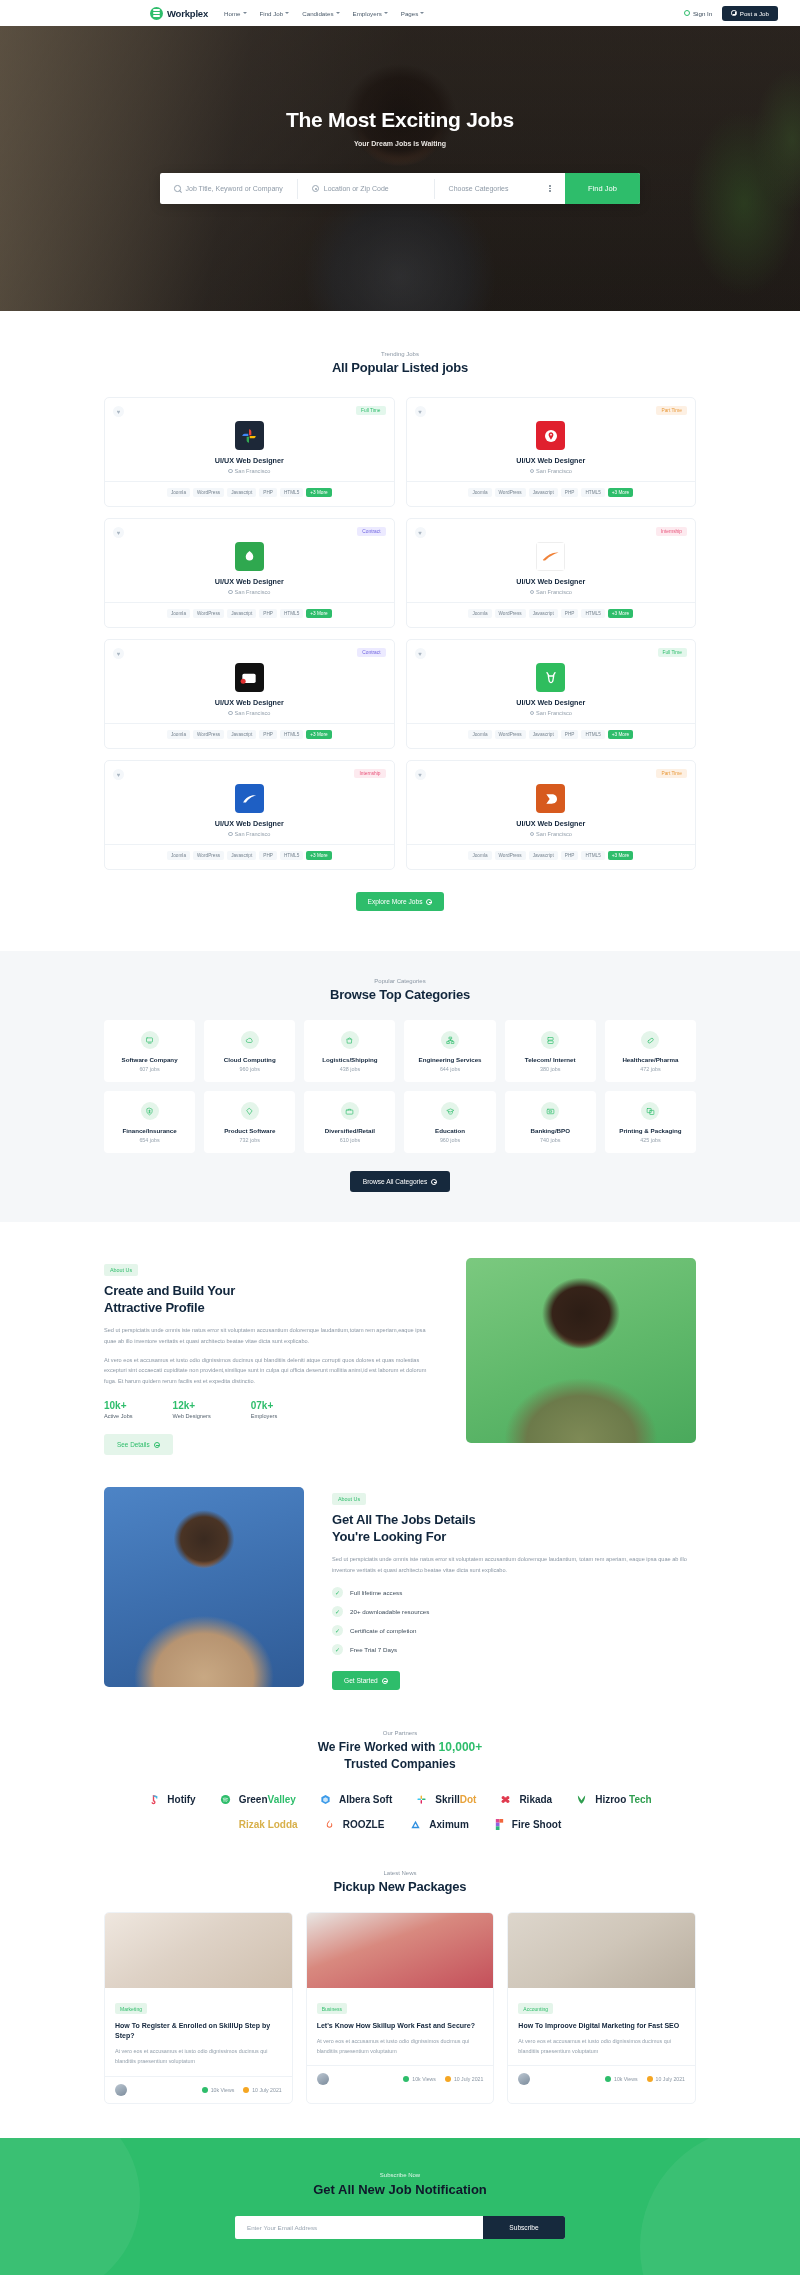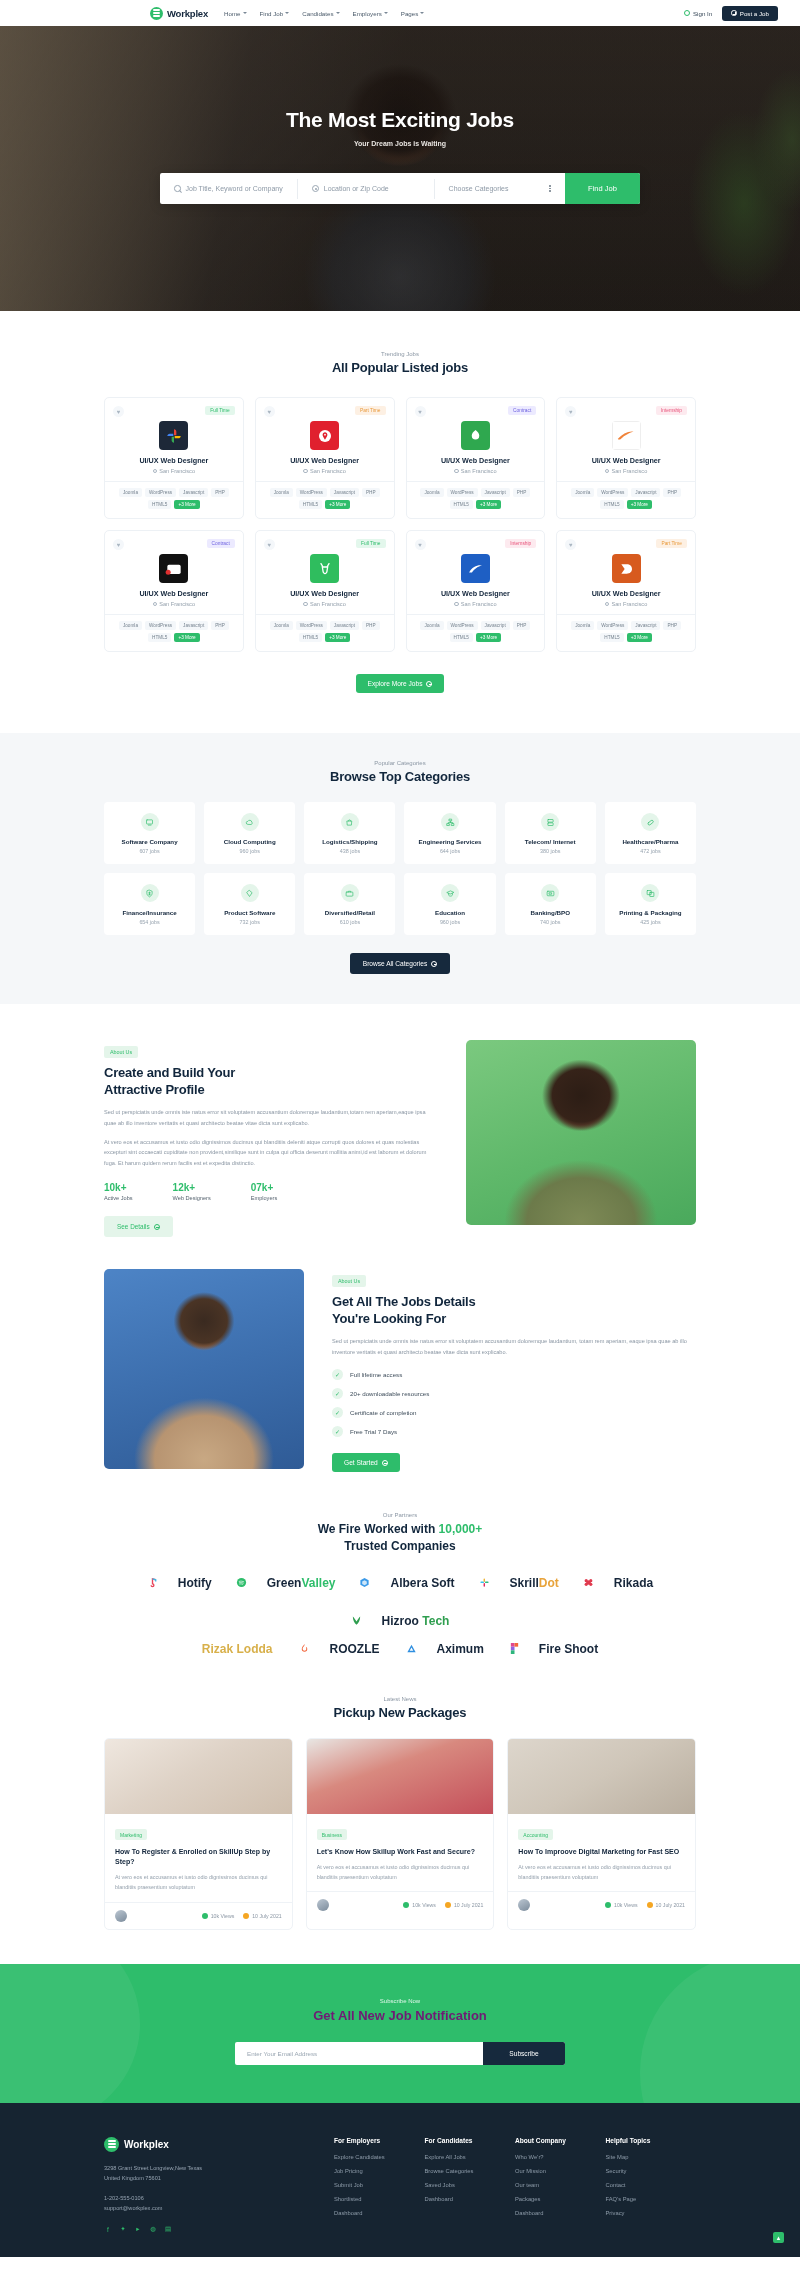--- a/index.html
+++ b/index.html
@@ -77,21 +77,21 @@
   .dots3 i{width:1.6px;height:1.6px;background:#78848f;border-radius:50%;display:block;}
   .find-btn{background:#2ebd6b;color:#fff;font-size:7.5px;width:75px;height:31px;display:flex;align-items:center;justify-content:center;cursor:pointer;border-radius:0 2px 2px 0;}
 
   
   .sec{padding:0 104px;}
   .eyebrow{font-size:6px;color:#8b97a4;text-align:center;}
   .sec-title{font-size:13px;font-weight:bold;text-align:center;margin-top:3px;color:#11263c;letter-spacing:-0.2px;}
 
   
   .jobs-sec{padding-top:40px;padding-bottom:40px;background:#fff;}
-  .jobs-grid{display:grid;grid-template-columns:repeat(4,1fr);gap:11px;margin-top:22px;}
+  .jobs-grid{display:grid;grid-template-columns:repeat(2,1fr);gap:11px;margin-top:22px;}
   .job-card{border:1px solid #edf1f5;border-radius:5px;background:#fff;padding:8px 8px 9px;position:relative;}
   .jc-top{display:flex;justify-content:space-between;align-items:flex-start;}
   .fav{width:11px;height:11px;border-radius:50%;background:#f4f7fa;display:flex;align-items:center;justify-content:center;color:#aab6c2;font-size:6px;cursor:pointer;}
   .badge{font-size:4.8px;padding:2px 5px;border-radius:2px;}
   .b-full{background:#e3f7ec;color:#2ebd6b;}
   .b-part{background:#fdf0e3;color:#e99a3c;}
   .b-contract{background:#eceaff;color:#6f63e0;}
   .b-intern{background:#fdeaef;color:#e8537a;}
   .jc-logo{width:29px;height:29px;border-radius:4px;margin:4px auto 0;display:flex;align-items:center;justify-content:center;overflow:hidden;}
   .jc-name{font-size:7.2px;font-weight:bold;text-align:center;margin-top:6px;color:#13263c;}
@@ -148,21 +148,21 @@
   .chk-row{display:flex;align-items:center;gap:7px;margin-bottom:8px;}
   .chk{width:11px;height:11px;border-radius:50%;background:#e4f5ea;color:#2ebd6b;font-size:6px;display:flex;align-items:center;justify-content:center;}
   .chk-t{font-size:6.2px;color:#3d4c5a;}
 
   
   .part-sec{padding-top:14px;padding-bottom:26px;text-align:center;}
   .part-title{font-size:12px;font-weight:bold;line-height:1.45;color:#11263c;margin-top:3px;}
   .part-title em{font-style:normal;color:#2ebd6b;}
   .logos{display:flex;justify-content:center;align-items:center;gap:24px;margin-top:20px;flex-wrap:wrap;}
   .logos.row2{gap:26px;margin-top:14px;}
-  .logo-item{display:flex;align-items:center;gap:20px;font-size:12px;font-weight:bold;color:#16263a;white-space:nowrap;}
+  .logo-item{display:flex;align-items:center;gap:8px;font-size:10px;font-weight:bold;color:#16263a;white-space:nowrap;}
 
   
   .blog-sec{padding-top:14px;padding-bottom:34px;}
   .blog-grid{display:grid;grid-template-columns:repeat(3,1fr);gap:13px;margin-top:18px;}
   .blog-card{border:1px solid #eef2f6;border-radius:5px;overflow:hidden;background:#fff;}
   .blog-img{height:75px;position:relative;}
   .bi1{background:linear-gradient(150deg,#efe7df 0%,#ded2c6 45%,#cfbfae 100%);}
   .bi2{background:linear-gradient(160deg,#e8e6e3 0%,#d8897f 40%,#c44f5a 100%);}
   .bi3{background:linear-gradient(150deg,#ddd6cc 0%,#cfc6b9 50%,#b9ae9f 100%);}
   .blog-body{padding:9px 10px 0;}
@@ -173,21 +173,21 @@
   .avatar{width:12px;height:12px;border-radius:50%;background:linear-gradient(150deg,#bcc7d2,#7b8b9b);}
   .meta{display:flex;gap:9px;align-items:center;}
   .meta span{font-size:5.2px;color:#8b97a4;display:flex;align-items:center;gap:3px;}
   .m-ic{width:6px;height:6px;border-radius:50%;display:inline-block;}
 
   
   .news-sec{background:#2ebd6b;padding:34px 104px 38px;text-align:center;position:relative;overflow:hidden;}
   .news-sec:before{content:'';position:absolute;width:200px;height:200px;border-radius:50%;background:rgba(255,255,255,0.06);left:-60px;top:-40px;}
   .news-sec:after{content:'';position:absolute;width:240px;height:240px;border-radius:50%;background:rgba(255,255,255,0.06);right:-80px;bottom:-90px;}
   .news-eye{font-size:6px;color:#dff7e9;position:relative;}
-  .news-t{font-size:13px;font-weight:bold;color:#701a75;margin-top:4px;position:relative;}
+  .news-t{font-size:13px;font-weight:bold;color:#0f172a;margin-top:4px;position:relative;}
   .news-form{margin:19px auto 0;width:330px;height:23px;background:#fff;border-radius:2px;display:flex;align-items:center;position:relative;}
   .news-input{flex:1;font-size:6.2px;color:#9aa6b2;padding-left:12px;text-align:left;}
   .sub-btn{background:#16293d;color:#fff;font-size:6.6px;height:23px;width:82px;display:flex;align-items:center;justify-content:center;border-radius:0 2px 2px 0;cursor:pointer;}
 
   
   footer{background:#162431;padding:34px 104px 24px;position:relative;}
   .f-grid{display:flex;gap:0;}
   .f-brand{width:230px;}
   .f-logo{display:flex;align-items:center;gap:5px;}
   .f-logo .logo-mark{width:15px;height:15px;}

